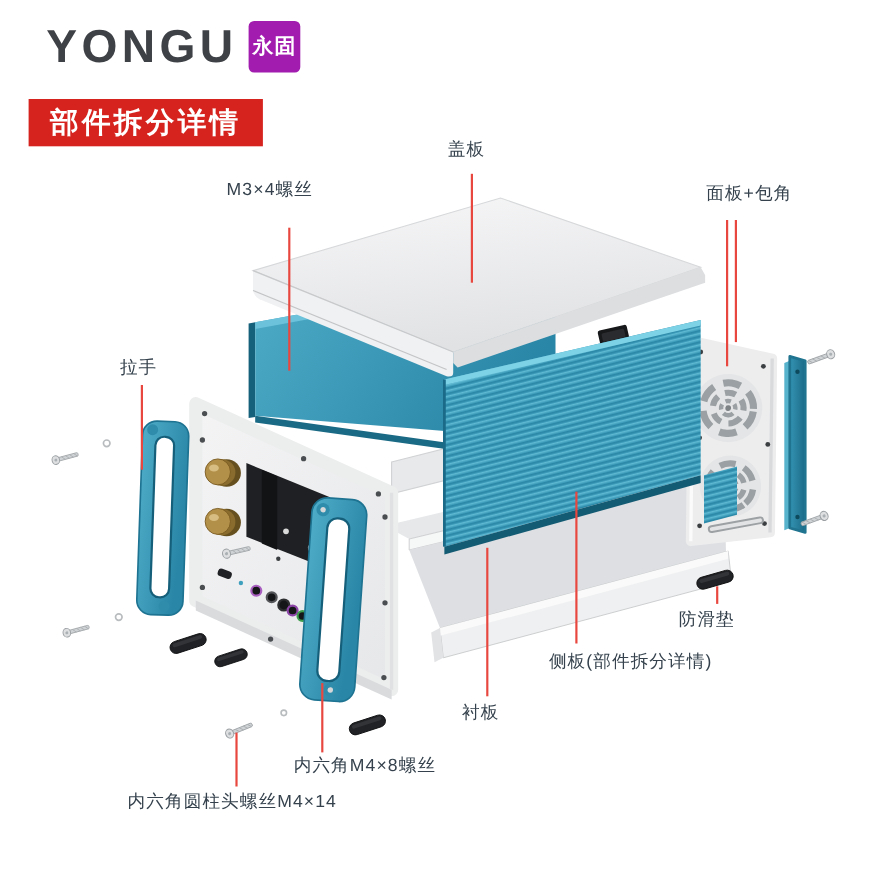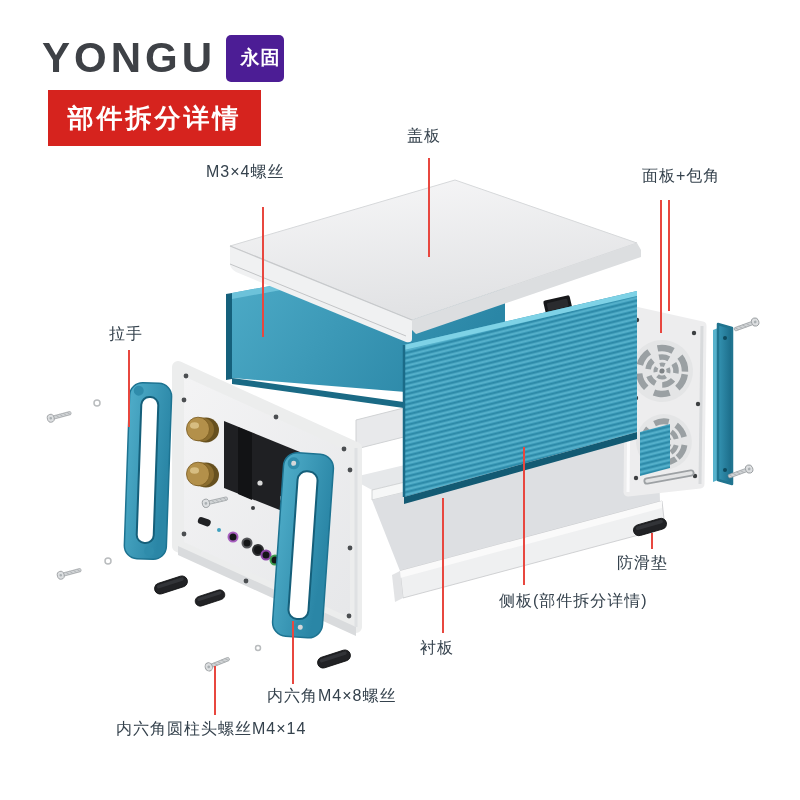--- a/index.html
+++ b/index.html
@@ -1,25 +1,25 @@
 <!DOCTYPE html>
 <html><head>
 <meta charset="utf-8">
 <style>
   html,body{margin:0;padding:0;background:#ffffff;}
   .canvas{position:relative;width:800px;height:800px;background:#ffffff;overflow:hidden;
           font-family:"Liberation Sans","DejaVu Sans",sans-serif;}
   .art{position:absolute;left:0;top:0;}
   
-  .logo-row{position:absolute;left:42px;top:32px;height:52px;display:flex;align-items:center;justify-content:center;}
+  .logo-row{position:absolute;left:42px;top:16px;height:52px;display:flex;align-items:center;justify-content:center;}
   .logo-text{font-size:42px;font-weight:800;color:#3E4146;letter-spacing:4px;line-height:52px;}
-  .logo-seal{margin-left:10px;width:47px;height:47px;background:#4c1d95;border-radius:5px;
-             display:flex;align-items:center;justify-content:center;padding-left:11px;}
+  .logo-seal{margin-left:10px;width:47px;height:47px;background:#a21caf;border-radius:5px;
+             display:flex;align-items:center;justify-content:center;}
   .logo-seal span{color:#ffffff;font-size:19px;font-weight:700;letter-spacing:1px;}
-  .banner{position:absolute;left:48px;top:90px;width:213px;height:56px;background:#D6231E;
+  .banner{position:absolute;left:26px;top:90px;width:213px;height:43px;background:#D6231E;
           display:flex;align-items:center;justify-content:center;}
   .banner span{color:#ffffff;font-size:26px;font-weight:700;letter-spacing:3px;}
   
   .lbl{position:absolute;font-size:16px;color:#35424D;white-space:nowrap;letter-spacing:1px;}
 </style>
 </head>
 <body>
 
 <div class="canvas">
 

